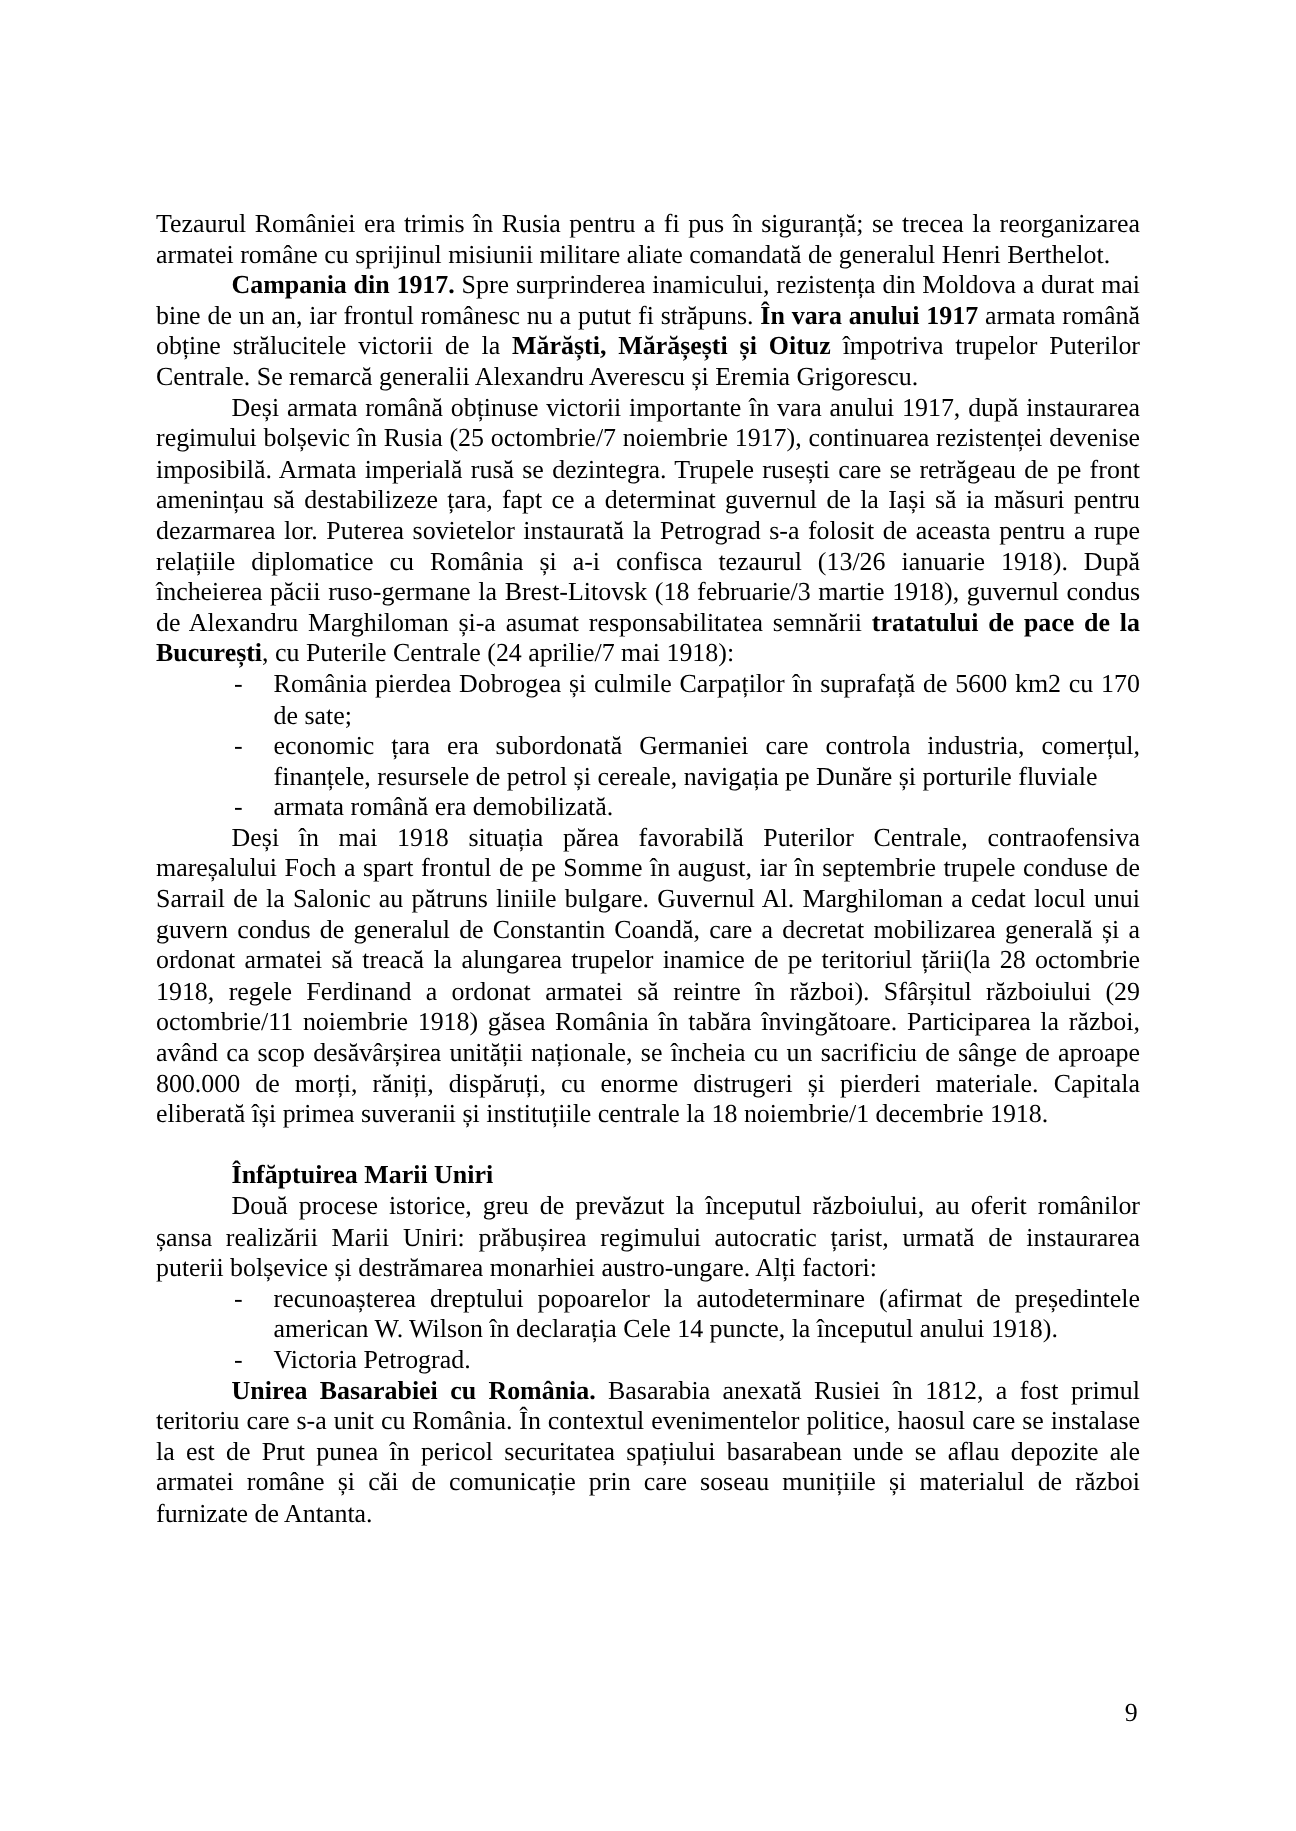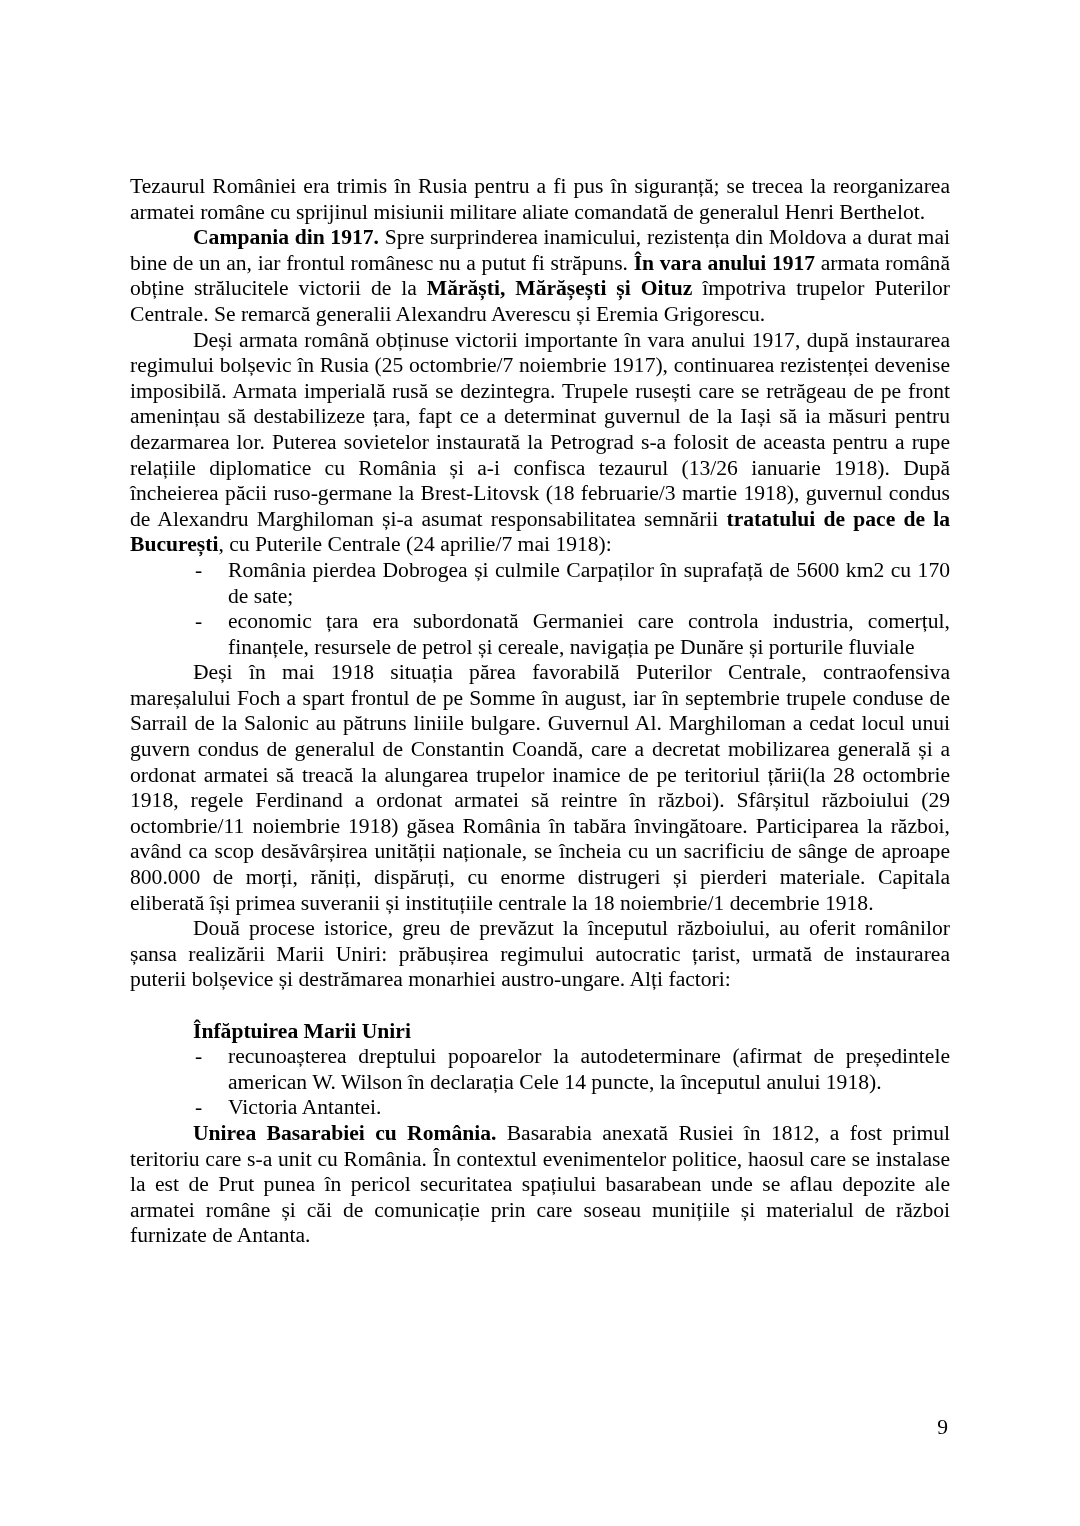--- a/index.html
+++ b/index.html
@@ -57,22 +57,22 @@
 </head>
 <body>
 
 <div class="page">
   <div class="page-content">
       <div class="block paragraph"><span>Tezaurul României era trimis în Rusia pentru a fi pus în siguranță; se trecea la reorganizarea armatei române cu sprijinul misiunii militare aliate comandată de generalul Henri Berthelot.</span></div>
       <div class="block paragraph indent"><span class="bold">Campania din 1917.</span><span> Spre surprinderea inamicului, rezistența din Moldova a durat mai bine de un an, iar frontul românesc nu a putut fi străpuns. </span><span class="bold">În vara anului 1917</span><span> armata română obține strălucitele victorii de la </span><span class="bold">Mărăști, Mărășești și Oituz</span><span> împotriva trupelor Puterilor Centrale. Se remarcă generalii Alexandru Averescu și Eremia Grigorescu.</span></div>
       <div class="block paragraph indent"><span>Deși armata română obținuse victorii importante în vara anului 1917, după instaurarea regimului bolșevic în Rusia (25 octombrie/7 noiembrie 1917), continuarea rezistenței devenise imposibilă. Armata imperială rusă se dezintegra. Trupele rusești care se retrăgeau de pe front amenințau să destabilizeze țara, fapt ce a determinat guvernul de la Iași să ia măsuri pentru dezarmarea lor. Puterea sovietelor instaurată la Petrograd s-a folosit de aceasta pentru a rupe relațiile diplomatice cu România și a-i confisca tezaurul (13/26 ianuarie 1918). După încheierea păcii ruso-germane la Brest-Litovsk (18 februarie/3 martie 1918), guvernul condus de Alexandru Marghiloman și-a asumat responsabilitatea semnării </span><span class="bold">tratatului de pace de la București</span><span>, cu Puterile Centrale (24 aprilie/7 mai 1918):</span></div>
       <div class="block list-item"><span class="marker">-</span><span>România pierdea Dobrogea și culmile Carpaților în suprafață de 5600 km2 cu 170 de sate;</span></div>
       <div class="block list-item"><span class="marker">-</span><span>economic țara era subordonată Germaniei care controla industria, comerțul, finanțele, resursele de petrol și cereale, navigația pe Dunăre și porturile fluviale</span></div>
-      <div class="block list-item"><span class="marker">-</span></div>
+      <div class="block list-item"><span class="marker">-</span><span>armata română era demobilizată.</span></div>
       <div class="block paragraph indent"><span>Deși în mai 1918 situația părea favorabilă Puterilor Centrale, contraofensiva mareșalului Foch a spart frontul de pe Somme în august, iar în septembrie trupele conduse de Sarrail de la Salonic au pătruns liniile bulgare. Guvernul Al. Marghiloman a cedat locul unui guvern condus de generalul de Constantin Coandă, care a decretat mobilizarea generală și a ordonat armatei să treacă la alungarea trupelor inamice de pe teritoriul țării(la 28 octombrie 1918, regele Ferdinand a ordonat armatei să reintre în război). Sfârșitul războiului (29 octombrie/11 noiembrie 1918) găsea România în tabăra învingătoare. Participarea la război, având ca scop desăvârșirea unității naționale, se încheia cu un sacrificiu de sânge de aproape 800.000 de morți, răniți, dispăruți, cu enorme distrugeri și pierderi materiale. Capitala eliberată își primea suveranii și instituțiile centrale la 18 noiembrie/1 decembrie 1918.</span></div>
+      <div class="block heading"><span class="bold">Înfăptuirea Marii Uniri</span></div>
       <div class="block paragraph indent"><span>Două procese istorice, greu de prevăzut la începutul războiului, au oferit românilor șansa realizării Marii Uniri: prăbușirea regimului autocratic țarist, urmată de instaurarea puterii bolșevice și destrămarea monarhiei austro-ungare. Alți factori:</span></div>
-      <div class="block heading"><span class="bold">Înfăptuirea Marii Uniri</span></div>
       <div class="block list-item"><span class="marker">-</span><span>recunoașterea dreptului popoarelor la autodeterminare (afirmat de președintele american W. Wilson în declarația </span><span class="italic">Cele 14 puncte</span><span>, la începutul anului 1918).</span></div>
-      <div class="block list-item"><span class="marker">-</span><span>Victoria Antantei.</span></div>
+      <div class="block list-item"><span class="marker">-</span><span>Victoria Petrograd.</span></div>
       <div class="block paragraph indent"><span class="bold">Unirea Basarabiei cu România.</span><span> Basarabia anexată Rusiei în 1812, a fost primul teritoriu care s-a unit cu România. În contextul evenimentelor politice, haosul care se instalase la est de Prut punea în pericol securitatea spațiului basarabean unde se aflau depozite ale armatei române și căi de comunicație prin care soseau munițiile și materialul de război furnizate de Antanta.</span></div>
     </div>
   <div class="page-number">9</div>
 </div>
 
 </body></html>

